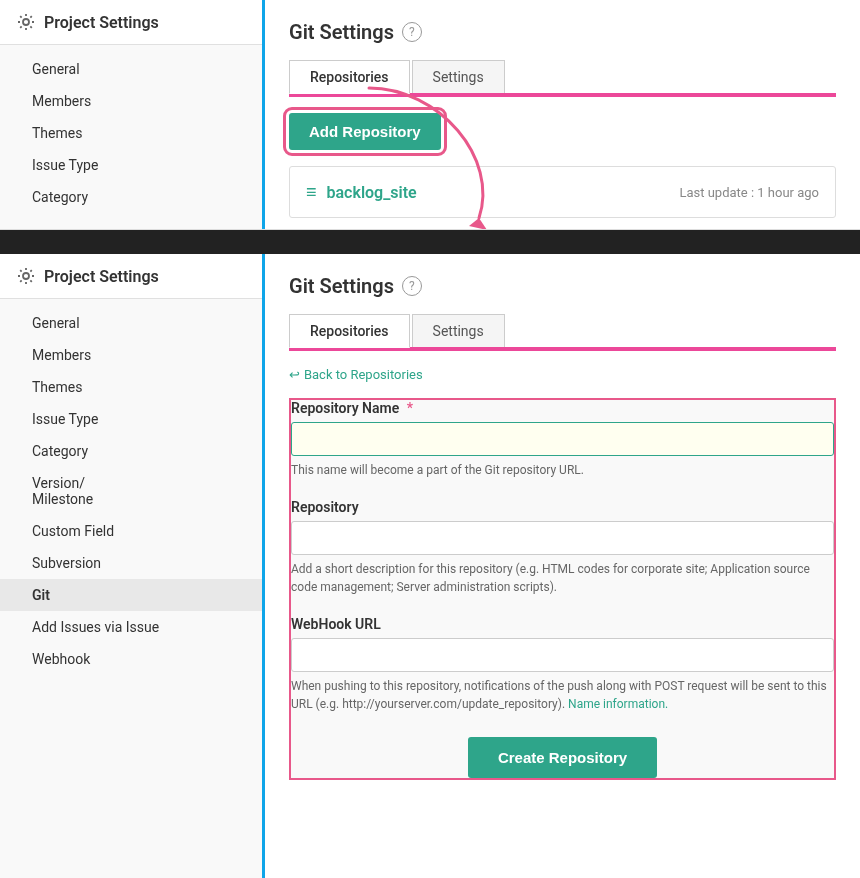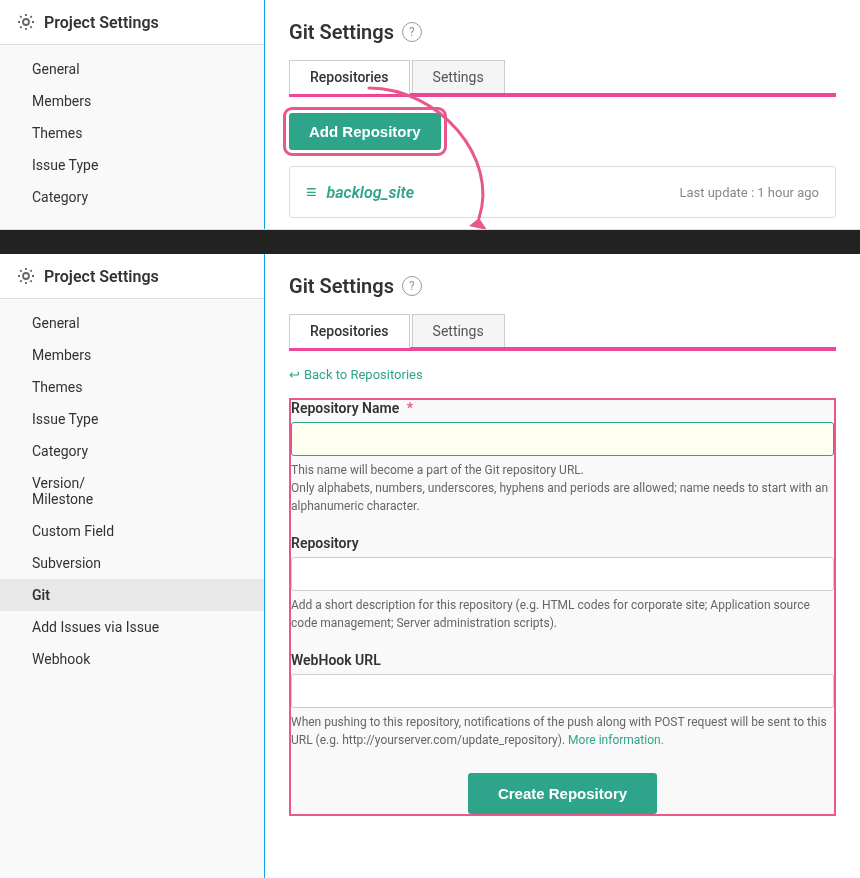--- a/index.html
+++ b/index.html
@@ -19,21 +19,21 @@
       display: flex;
       background: #fff;
       flex: 1;
     }
 
     
     .sidebar {
       width: 265px;
       min-width: 265px;
       background: #f9f9f9;
-      border-right: 1px solid #0ea5e9;
+      border-right: 3px solid #0ea5e9;
       padding: 0;
     }
 
     .sidebar-header {
       display: flex;
       align-items: center;
       padding: 12px 16px;
       background: #fff;
       border-bottom: 1px solid #e0e0e0;
     }
@@ -168,21 +168,20 @@
     .repo-lines-icon {
       color: #2ea58a;
       margin-right: 10px;
       font-size: 18px;
     }
 
     .repo-name {
       color: #2ea58a;
       font-size: 16px;
       font-weight: 600;
-      font-style: italic;
     }
 
     .repo-last-update {
       color: #888;
       font-size: 13px;
     }
 
     
     .back-link {
       color: #2ea58a;
@@ -368,36 +367,35 @@
     <div class="form-container">
 
       <div class="form-group">
         <label class="form-label">
           <span>Repository Name</span>
           <span class="required-star">*</span>
         </label>
         <input type="text" class="form-input" value="" style="">
         <div class="form-hint">
           <span>This name will become a part of the Git repository URL.</span><br>
-          <span>Only alphabets, numbers, underscores, hyphens and periods are allowed; name needs to start with an alphanumeric character.</span>
         </div>
       </div>
 
       <div class="form-group">
         <label class="form-label">Repository</label>
         <input type="text" class="form-input-normal" value="" style="">
         <div class="form-hint">Add a short description for this repository (e.g. HTML codes for corporate site; Application source code management; Server administration scripts).</div>
       </div>
 
       <div class="form-group">
         <label class="form-label">WebHook URL</label>
         <input type="text" class="form-input-normal" value="" style="">
         <div class="form-hint">
           <span>When pushing to this repository, notifications of the push along with POST request will be sent to this URL (e.g. http://yourserver.com/update_repository).</span>
-          <a href="#">More information.</a>
+          <a href="#">Name information.</a>
         </div>
       </div>
 
       <button class="create-repo-btn">Create Repository</button>
 
     </div>
   </div>
 </div>
 
 </body></html>

